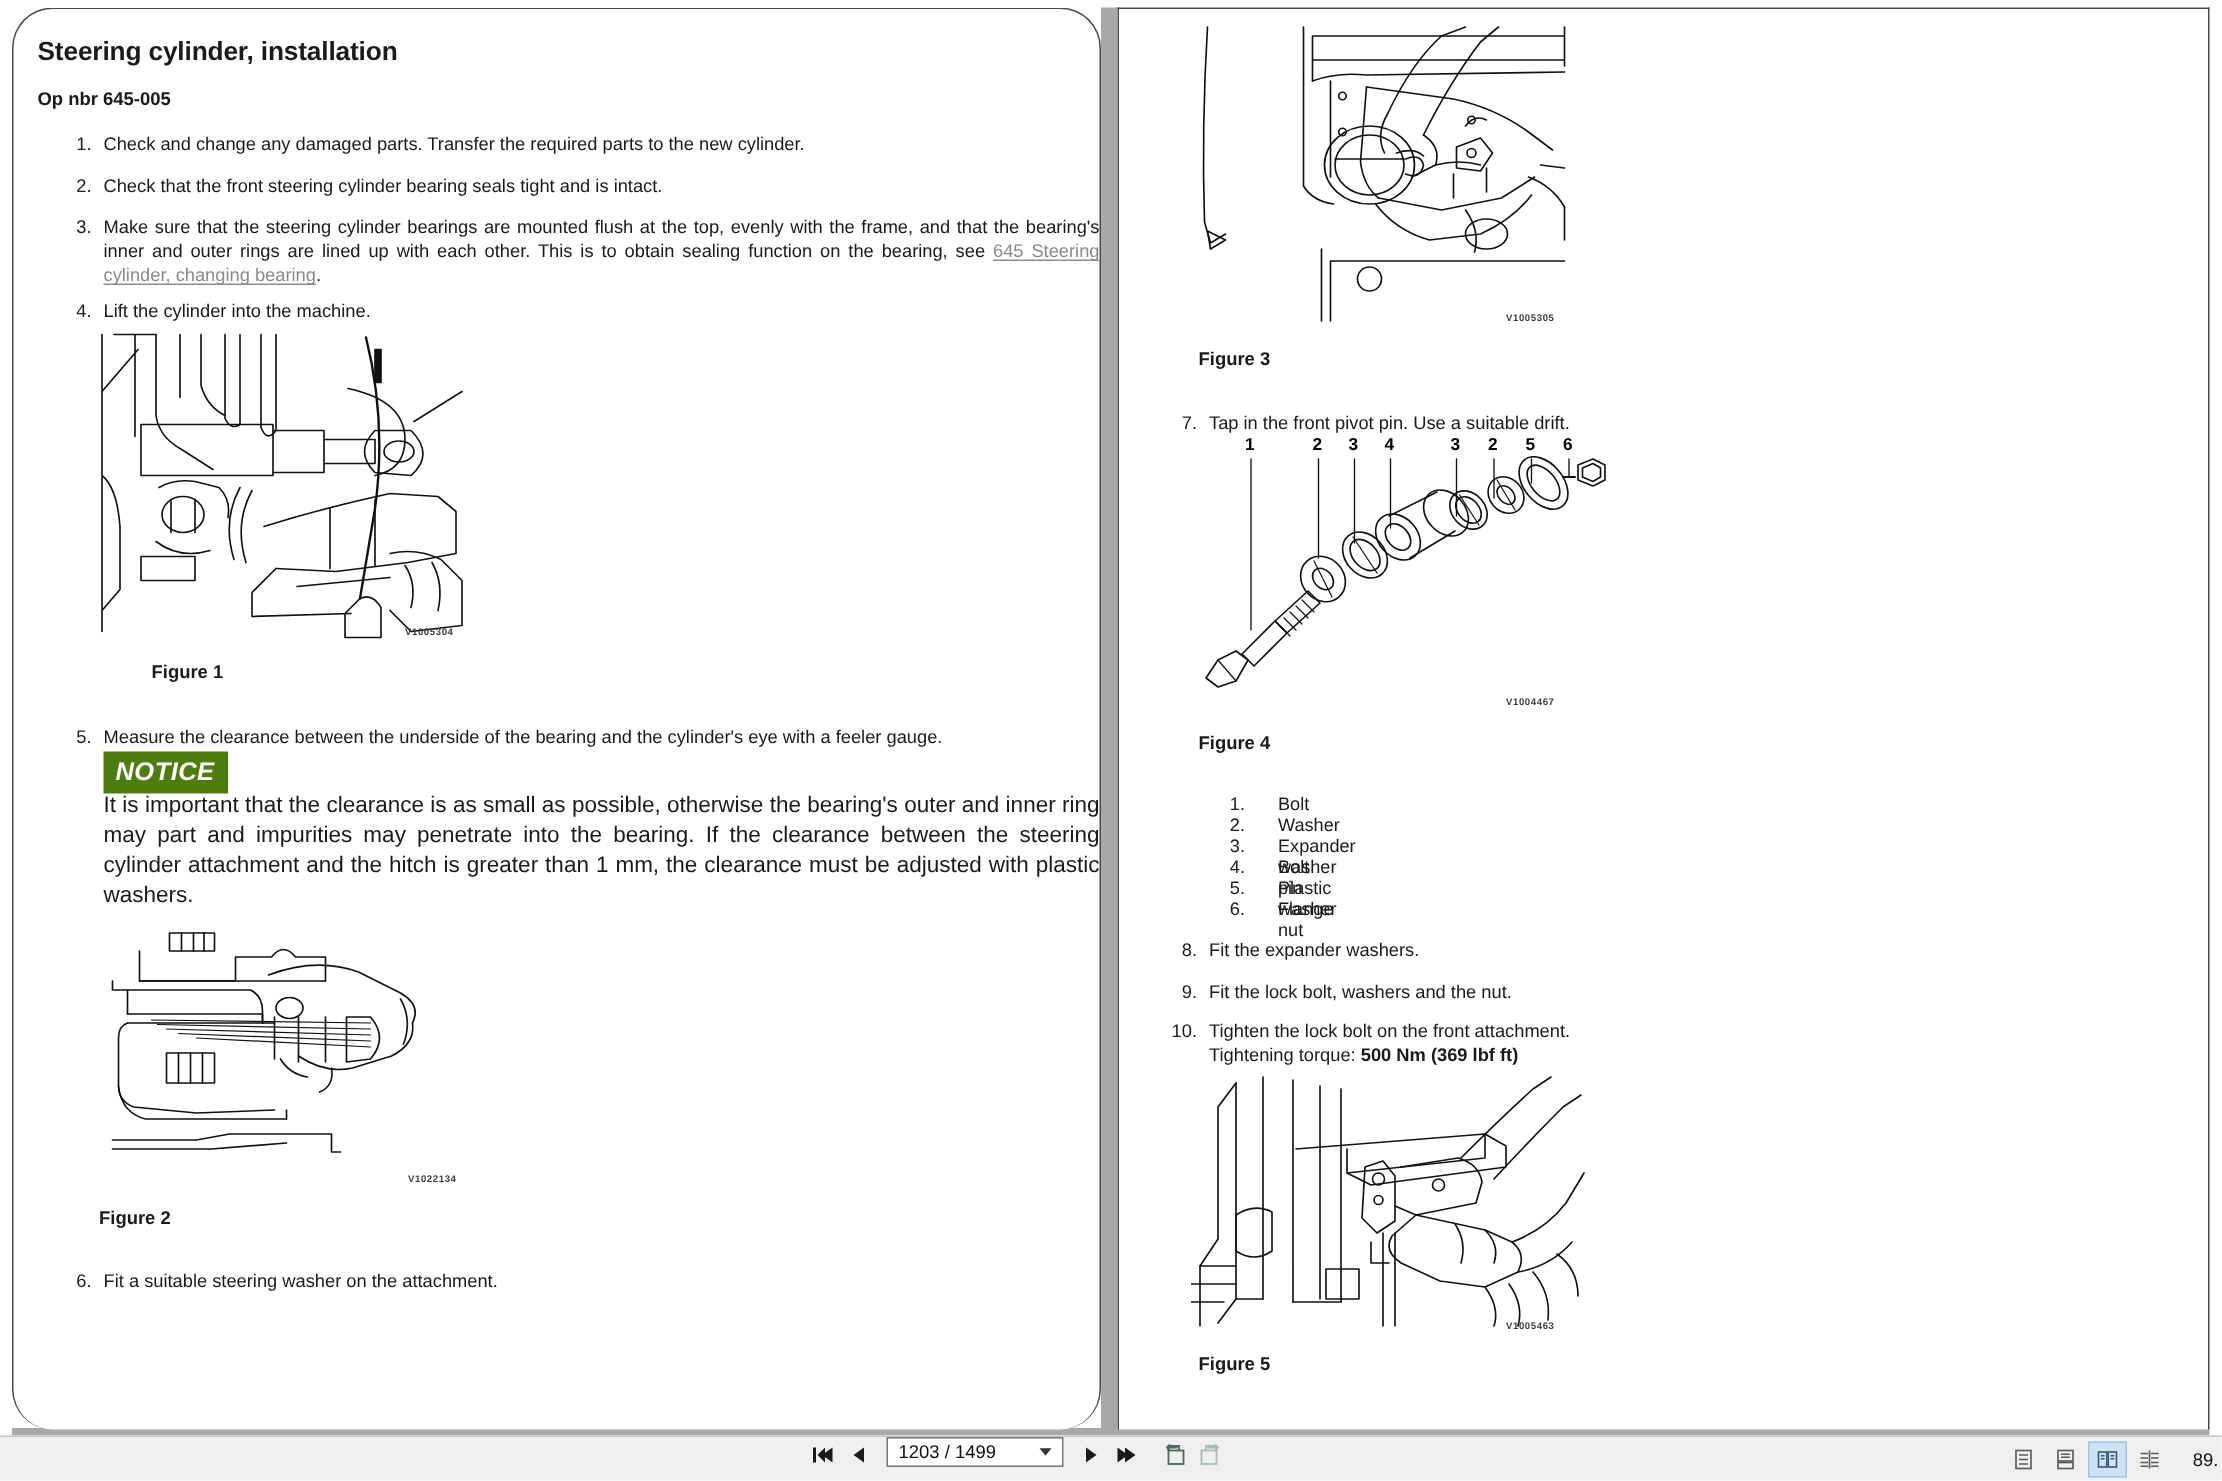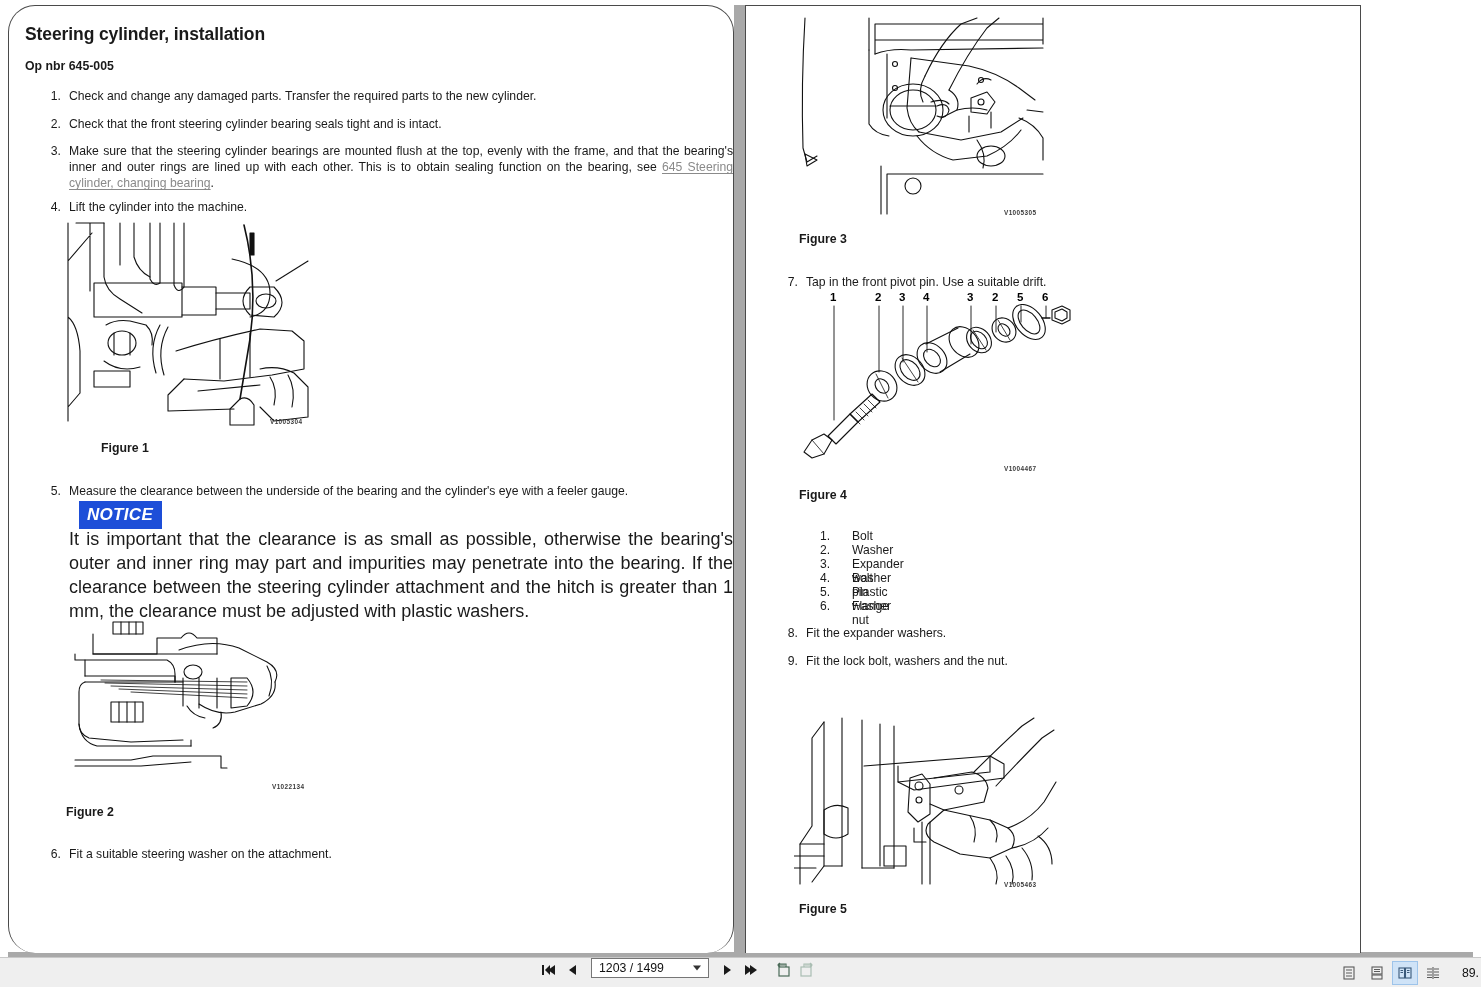--- a/index.html
+++ b/index.html
@@ -23,21 +23,21 @@
   }
   .page {
     position: absolute; top: 5px;
     height: 948px;
     background: #ffffff;
     border: 1px solid #4a4a4a;
     border-top: 1px solid #4a4a4a;
     overflow: hidden;
   }
   .page-left { left: 8px; width: 726px; border-bottom: none; border-radius: 27px; }
-  .page-right { left: 745px; width: 616px; border-bottom: none; }
+  .page-right { left: 745px; width: 728px; border-bottom: none; }
 
   .gutter {
     position: absolute; left: 734px; top: 5px;
     width: 11px; height: 949px;
     background: #a9a9a9;
   }
   .shadow-bottom {
     position: absolute; left: 8px; top: 952px;
     width: 1465px; height: 5px;
     background: #a9a9a9;
@@ -68,29 +68,28 @@
   .justify { text-align: justify; }
 
   .doclink {
     color: #8a8a8a; text-decoration: underline;
     text-underline-offset: 2px;
   }
 
   
   .notice-badge {
     display: inline-block;
-    background: #1d4ed8; color: #ffffff;
+    background: #4d7c0f; color: #ffffff;
     font-style: italic; font-weight: bold;
     font-size: 17px; line-height: 1;
     padding: 5px 9px 6px 8px;
     letter-spacing: 0.3px;
-    margin-left: 10px;
   }
   .notice-body {
-    font-size: 18px; color: #1a1a1a; line-height: 1.34;
+    font-size: 15px; color: #1a1a1a; line-height: 1.34;
     text-align: justify;
   }
 
   .fig-caption {
     position: absolute;
     font-size: 12.3px; font-weight: bold; color: #1a1a1a;
   }
 
   .figure-box { position: absolute; }
   .fig-id {
@@ -454,20 +453,27 @@
       <div class="step" style="left:30px; top:619px; width:680px;">
         <span class="num">8.</span>
         <span class="body">Fit the expander washers.</span>
       </div>
 
       <div class="step" style="left:30px; top:647px; width:680px;">
         <span class="num">9.</span>
         <span class="body">Fit the lock bolt, washers and the nut.</span>
       </div>
 
+      <div class="step" style="left:24px; top:673px; width:690px;">
+        <span class="num" style="width:28px;">10.</span>
+        <span class="body" style="margin-left:36px;">
+          <span>Tighten the lock bolt on the front attachment.</span><br>
+          <span>Tightening torque: </span><span class="torque-bold">500 Nm (369 lbf ft)</span>
+        </span>
+      </div>
 
       <div class="figure-box" style="left:48px; top:710px; width:265px; height:170px;">
         <svg width="265" height="170" viewBox="0 0 265 170" fill="none" stroke="#111" stroke-width="1.1" stroke-linejoin="round" stroke-linecap="round">
 
           <path d="M30 6 L18 22 L18 110 L6 128 L6 168"></path>
           <path d="M30 6 L30 150 L18 166"></path>
           <path d="M48 2 L48 150 M68 4 L68 152"></path>
           <path d="M48 150 L30 150 M68 152 L100 152"></path>
           <path d="M86 8 L86 150 M100 10 L100 152"></path>
           <path d="M6 128 L30 128"></path>

